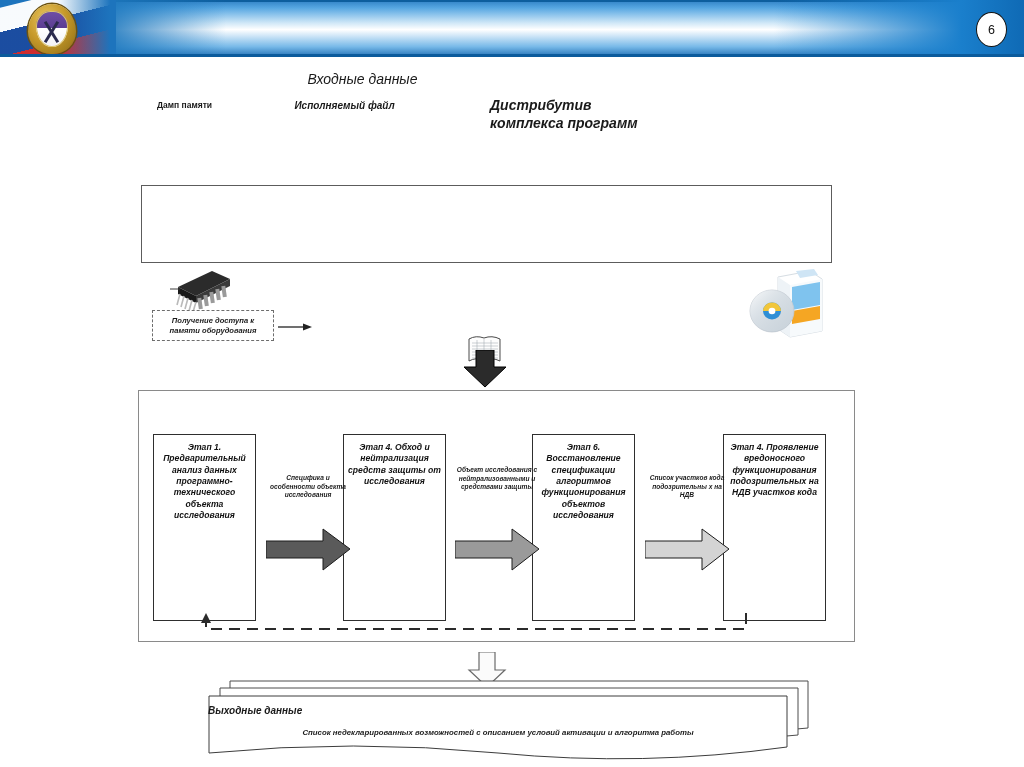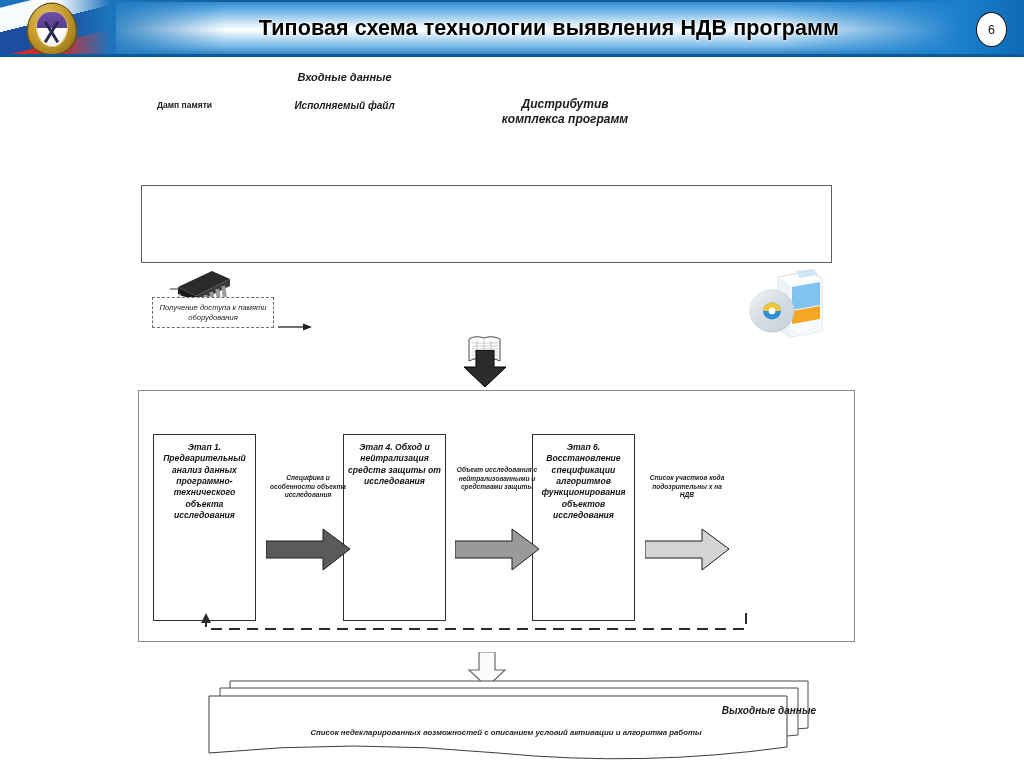--- a/index.html
+++ b/index.html
@@ -85,42 +85,42 @@
   #slide{
     position:absolute;left:0;top:57px;width:1024px;height:710px;background:#fff;
   }
 
   
   #input-frame{
     position:absolute;left:141px;top:128px;width:689px;height:76px;
     border:1px solid #5c5c5c;background:#fff;
   }
   #input-title{
-    position:absolute;left:0;top:14px;width:689px;text-align:center;
-    font-size:11px;font-style:italic;font-weight:bold;color:#1a1a1a;
+    position:absolute;left:18px;top:14px;width:689px;text-align:center;
+    font-size:14px;font-style:italic;font-weight:normal;color:#1a1a1a;
   }
   #lbl-dump{
     position:absolute;left:157px;top:43px;font-size:8.5px;
     font-weight:bold;color:#1a1a1a;white-space:nowrap;
   }
   #lbl-exe{
     position:absolute;left:0;top:43px;width:689px;text-align:center;
     font-size:10px;font-style:italic;font-weight:bold;color:#1a1a1a;
   }
   #lbl-dist{
-    position:absolute;left:490px;top:40px;width:150px;text-align:center;
-    font-size:12px;font-style:italic;font-weight:bold;color:#1a1a1a;line-height:1.25;
+    position:absolute;left:490px;top:40px;width:150px;
+    font-size:14px;font-style:italic;font-weight:bold;color:#1a1a1a;line-height:1.25;
   }
 
   
   #access-box{
-    position:absolute;left:152px;top:240px;width:122px;height:31px;
+    position:absolute;left:152px;top:253px;width:122px;height:31px;
     border:1px dashed #6d6d6d;background:#fff;
     display:flex;align-items:center;justify-content:center;text-align:center;
-    font-size:7.6px;font-style:italic;font-weight:normal;color:#1a1a1a;line-height:1.3;
+    font-size:7.6px;font-style:italic;font-weight:bold;color:#1a1a1a;line-height:1.3;
     padding:0 3px;box-sizing:border-box;
   }
   #arrow-access{
     position:absolute;left:278px;top:266px;width:34px;height:8px;
   }
 
   
   #chip{
     position:absolute;left:168px;top:208px;width:66px;height:48px;
   }
@@ -175,26 +175,26 @@
     position:absolute;left:466px;top:595px;width:42px;height:36px;
   }
 
   
   .doc{position:absolute;}
   #doc-back{left:229px;top:623px;width:580px;height:58px;}
   #doc-mid{left:219px;top:630px;width:580px;height:58px;}
   #doc-front{left:208px;top:638px;width:580px;height:66px;}
 
   #out-title{
-    position:absolute;left:208px;top:648px;width:580px;text-align:right;
-    font-size:10px;font-style:italic;font-weight:bold;color:#1a1a1a;padding-left:28px;
+    position:absolute;left:208px;top:648px;width:580px;text-align:left;
+    font-size:10px;font-style:italic;font-weight:bold;color:#1a1a1a;
   }
   #out-sub{
     position:absolute;left:208px;top:671px;width:580px;text-align:center;
-    font-size:7.8px;font-style:italic;font-weight:bold;color:#1a1a1a;margin-left:8px;
+    font-size:7.8px;font-style:italic;font-weight:bold;color:#1a1a1a;
   }
 </style>
 </head>
 <body>
 
 <div id="header">
   <div class="rule-top"></div>
 
   <div id="emblem">
     <div class="flag"></div>
@@ -203,21 +203,20 @@
       <div class="crest-inner">
         <div class="crest-sword"></div>
         <div class="crest-sword2"></div>
       </div>
     </div>
   </div>
 
   <div class="side-fade-l"></div>
   <div class="side-fade"></div>
 
-  <div id="header-title">Типовая схема технологии выявления НДВ программ</div>
 
   <div id="page-badge">6</div>
   <div class="rule-bot"></div>
 </div>
 
 <div id="slide">
 
   <div id="input-frame"></div>
   <div id="input-title">Входные данные</div>
 
@@ -292,20 +291,21 @@
 
   <svg id="arrow-down-main" viewBox="0 0 46 38">
     <polygon points="14,0 32,0 32,17 44,17 23,37 2,17 14,17" fill="#2b2b2b" stroke="#000" stroke-width="1"></polygon>
   </svg>
 
   <div id="process-frame"></div>
 
   <div class="stage" id="stage1">Этап 1. Предварительный анализ данных программно-технического объекта исследования</div>
   <div class="stage" id="stage2">Этап 4. Обход и нейтрализация средств защиты от исследования</div>
   <div class="stage" id="stage3">Этап 6. Восстановление спецификации алгоритмов функционирования объектов исследования</div>
+  <div class="stage" id="stage4">Этап 4. Проявление вредоносного функционирования подозрительных на НДВ участков кода</div>
 
   <svg class="flowarrow" id="fa1" viewBox="0 0 85 45">
     <polygon points="0,14 57,14 57,2 84,22 57,43 57,31 0,31" fill="#5a5a5a" stroke="#1c1c1c" stroke-width="1"></polygon>
   </svg>
   <svg class="flowarrow" id="fa2" viewBox="0 0 85 45">
     <polygon points="0,14 57,14 57,2 84,22 57,43 57,31 0,31" fill="#9a9a9a" stroke="#1c1c1c" stroke-width="1"></polygon>
   </svg>
   <svg class="flowarrow" id="fa3" viewBox="0 0 85 45">
     <polygon points="0,14 57,14 57,2 84,22 57,43 57,31 0,31" fill="#d4d4d4" stroke="#1c1c1c" stroke-width="1"></polygon>
   </svg>

